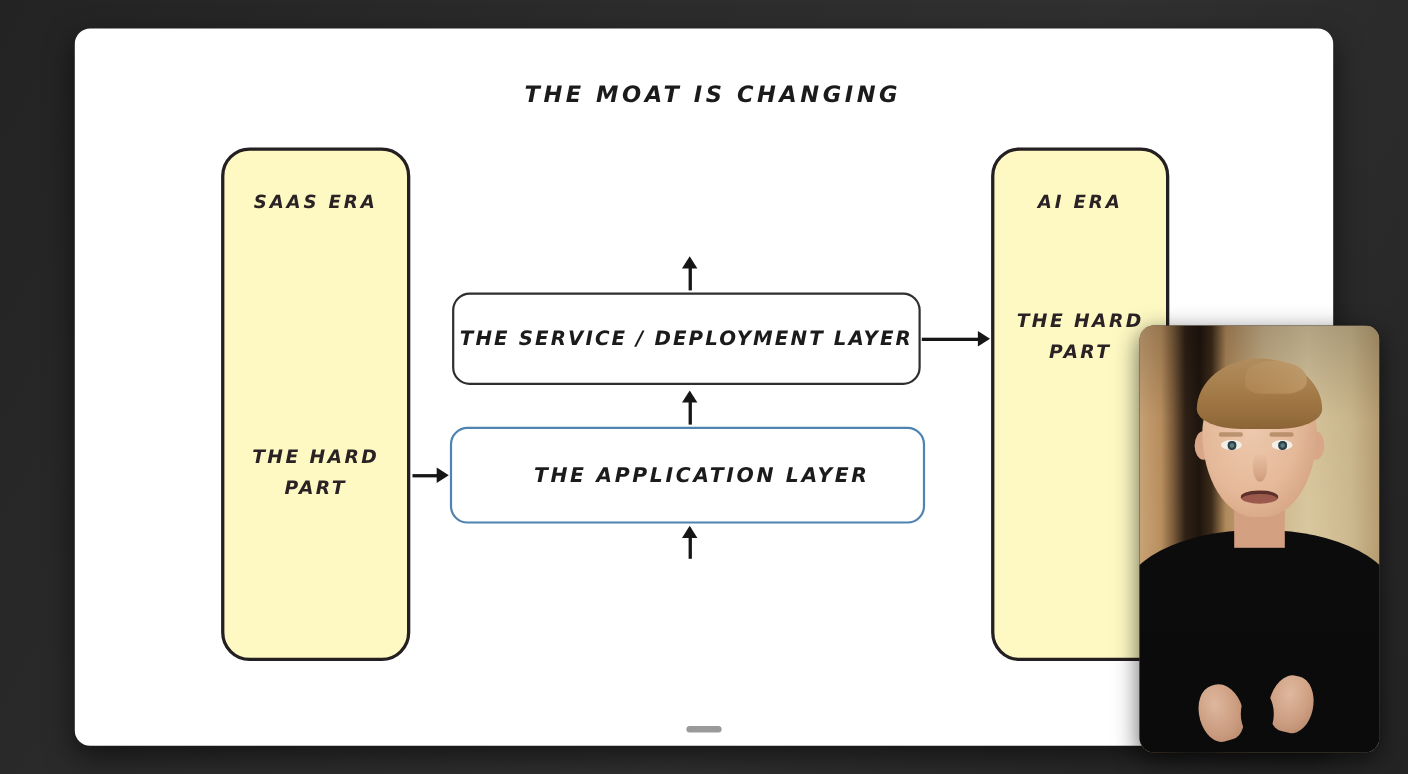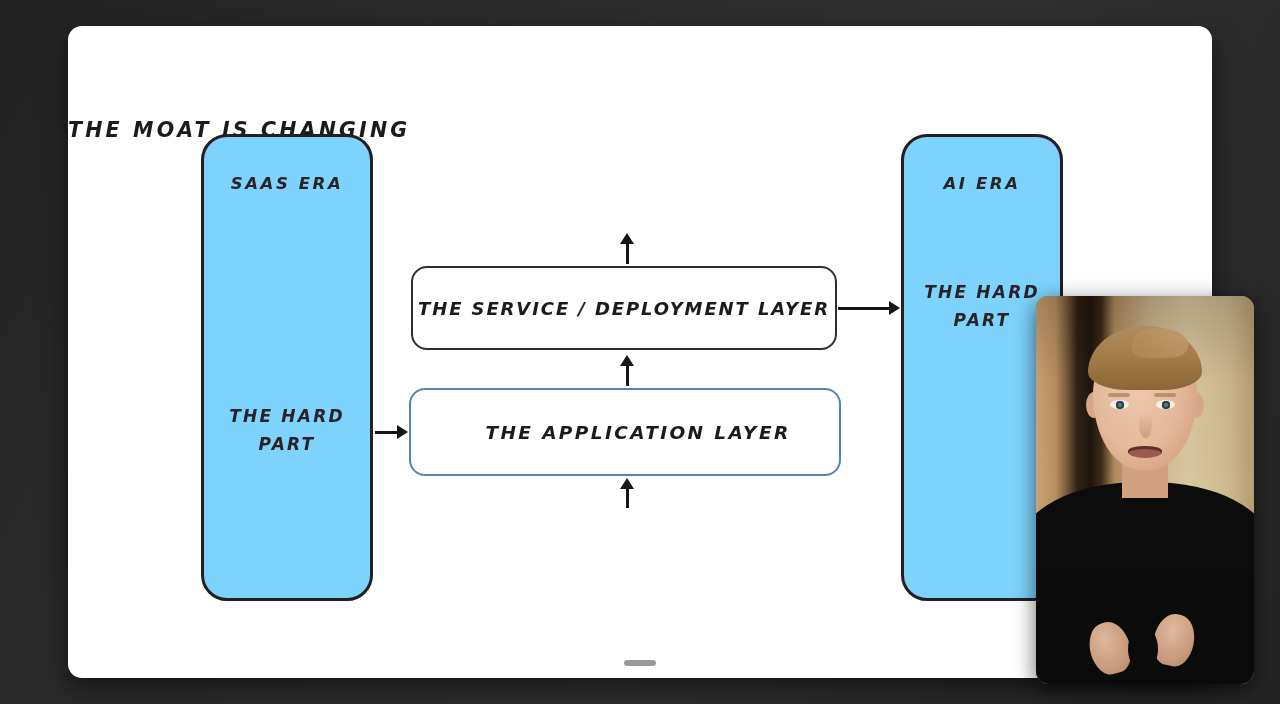--- a/index.html
+++ b/index.html
@@ -43,32 +43,32 @@
     font-family: "DejaVu Sans", sans-serif;
     font-style: italic;
     font-weight: 600;
     letter-spacing: 2.2px;
     color: #1b1b1b;
     text-transform: uppercase;
   }
 
   #board-title {
     position: absolute;
-    left: 0;
+    left: 16px;
     right: 0;
     top: 48px;
+    text-align: center;
     font-size: 20.5px;
     letter-spacing: 3.2px;
-    margin-top: 44px;
   }
 
   
   .era-panel {
     position: absolute;
-    background: #7dd3fc;
+    background: #fef9c3;
     border: 3.5px solid #241f20;
     border-radius: 26px;
     box-sizing: border-box;
   }
   #era-left  { left: 133px; top: 108px; width: 172px; height: 467px; }
   #era-right { left: 833px; top: 108px; width: 162px; height: 467px; }
 
   .era-title {
     position: absolute;
     left: 0; right: 0;

